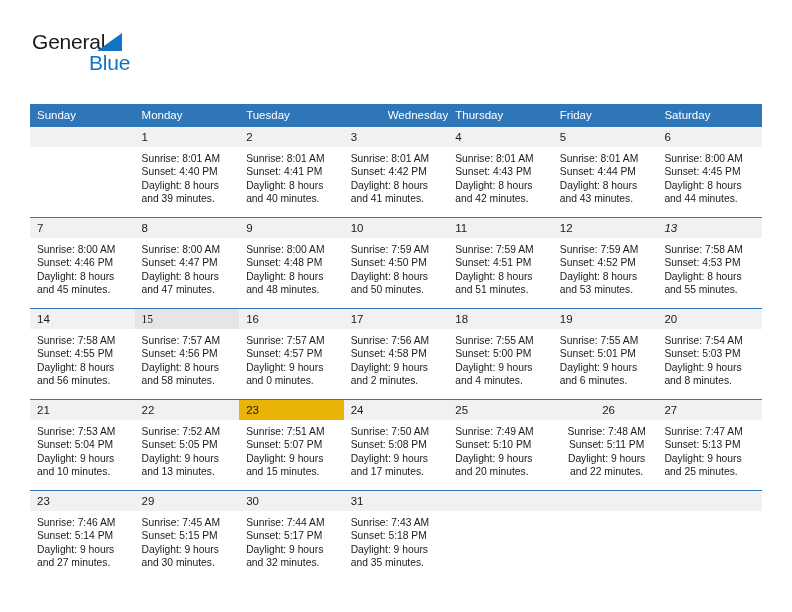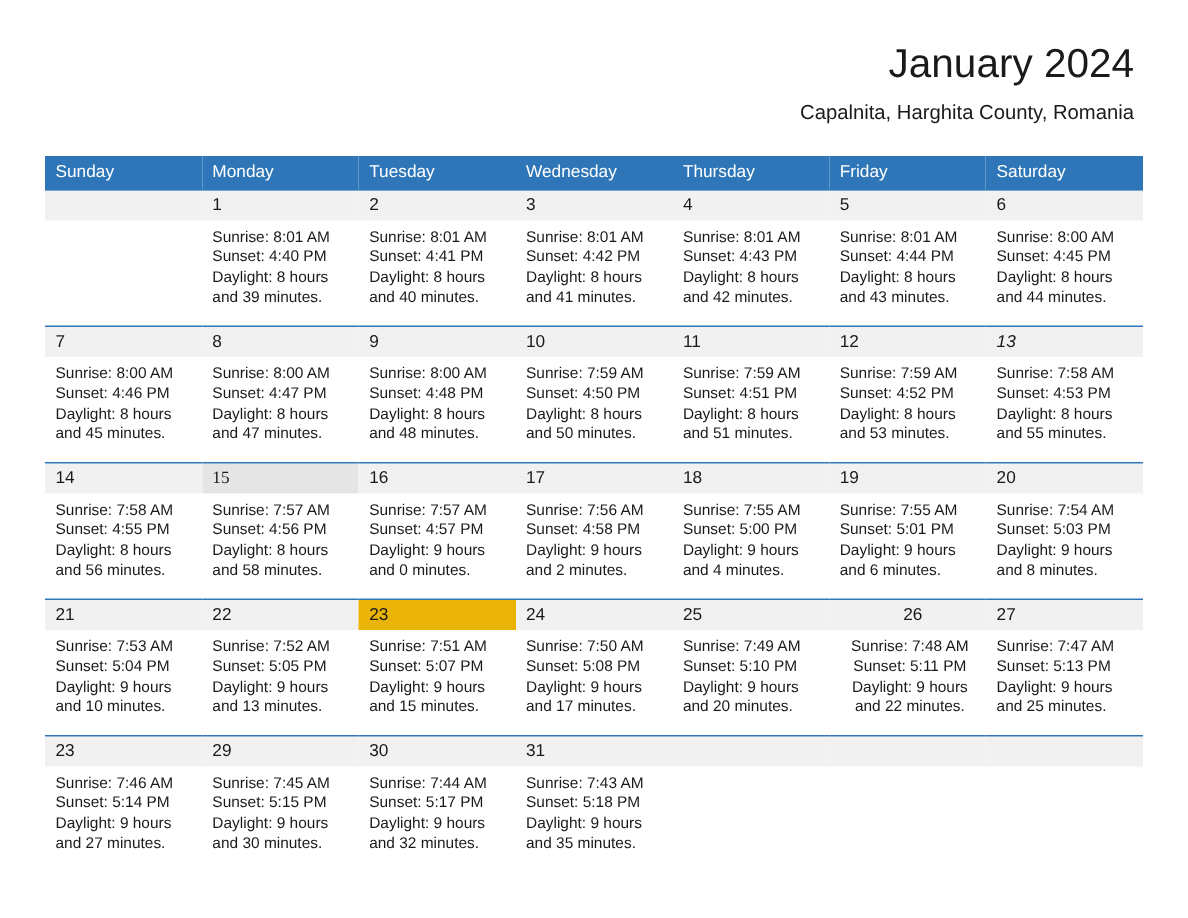--- a/index.html
+++ b/index.html
@@ -140,45 +140,46 @@
   }
   .details div { white-space: nowrap; }
 </style>
 </head>
 <body>
 
 <div class="page">
 
   <div class="header">
 
-
-    <div class="title-block">
-      <h1 class="month-title">January 2024</h1>
-      <div class="location">Capalnita, Harghita County, Romania</div>
+    <div class="logo">
+      <span class="logo-general">General</span>
+      <span class="logo-tri" style="border-bottom-color: rgb(18, 115, 196);"></span>
+      <span class="logo-blue">Blue</span>
     </div>
+
 
   </div>
 
   <div class="calendar">
     <table class="cal">
       <colgroup>
         <col>
           <col>
           <col>
           <col>
           <col>
           <col>
           <col>
       </colgroup>
       <thead>
         <tr>
           <th style="background: rgb(46, 118, 184);">Sunday</th>
           <th style="background: rgb(46, 118, 184);">Monday</th>
           <th style="background: rgb(46, 118, 184);">Tuesday</th>
-          <th style="background: rgb(46, 118, 184);">Wednesday</th>
+          <th style="background: rgb(46, 118, 184); text-align: right;">Wednesday</th>
           <th style="background: rgb(46, 118, 184);">Thursday</th>
           <th style="background: rgb(46, 118, 184);">Friday</th>
           <th style="background: rgb(46, 118, 184);">Saturday</th>
         </tr>
       </thead>
       <tbody>
           <tr class="week-row">
             <td style="border-top-color: rgb(46, 118, 184);">
               <div class="cell-inner">
                 <div class="daynum empty" style="background: rgb(241, 241, 241);"></div>

